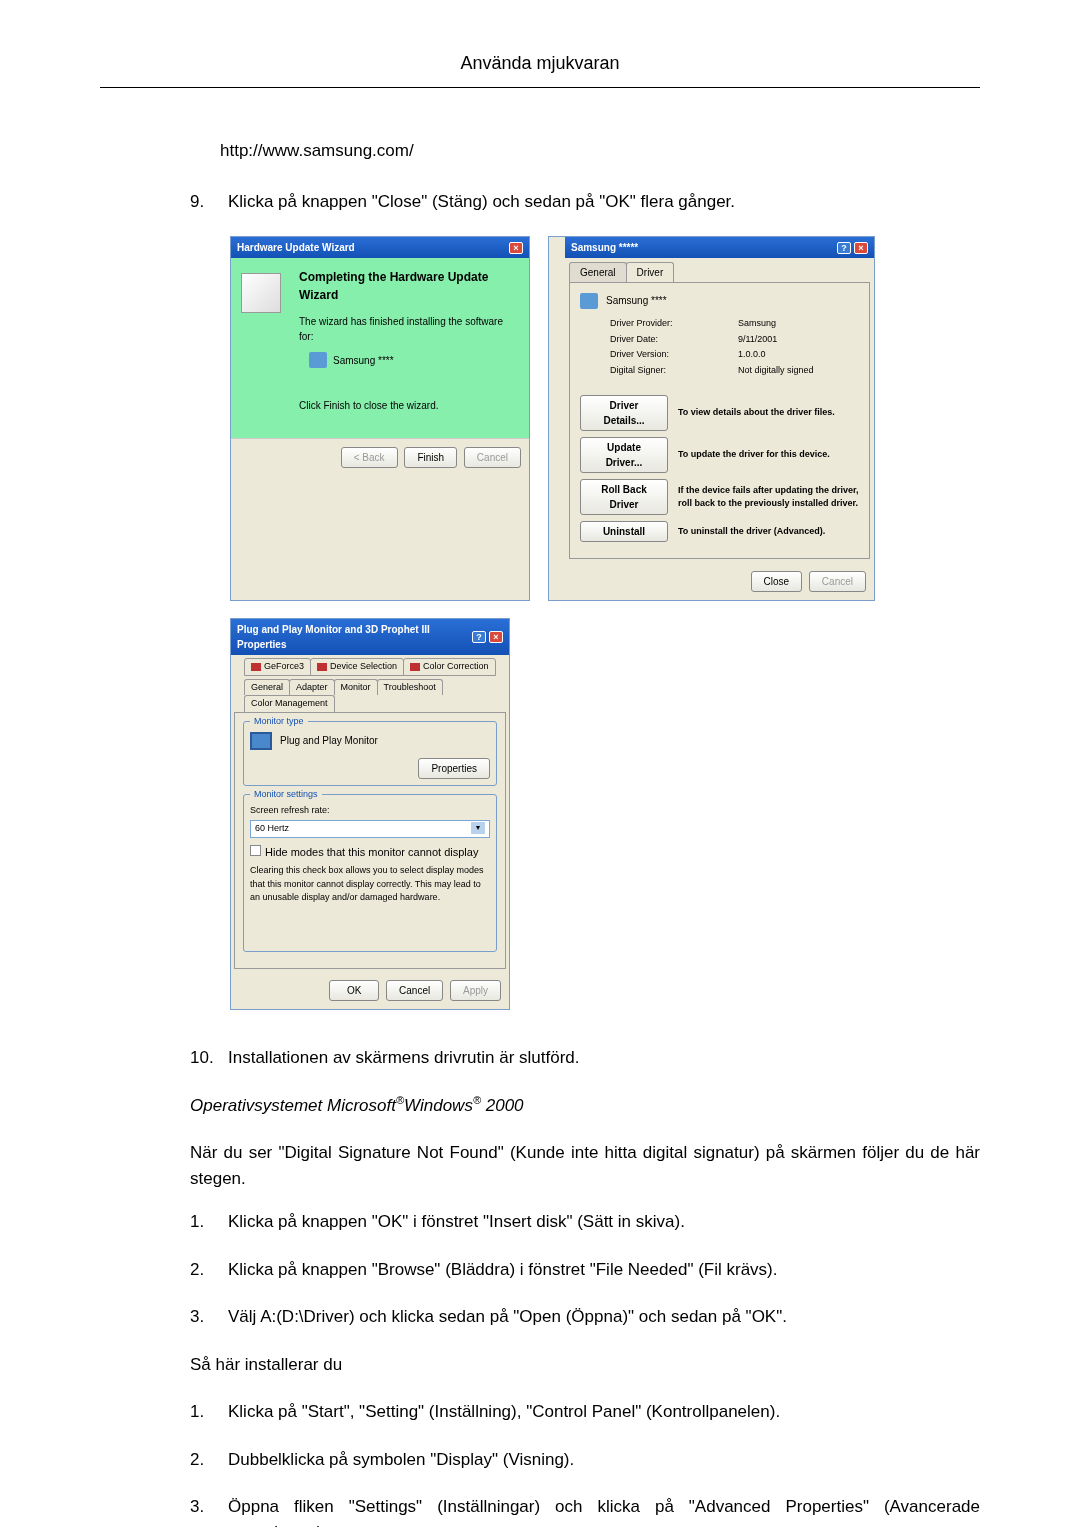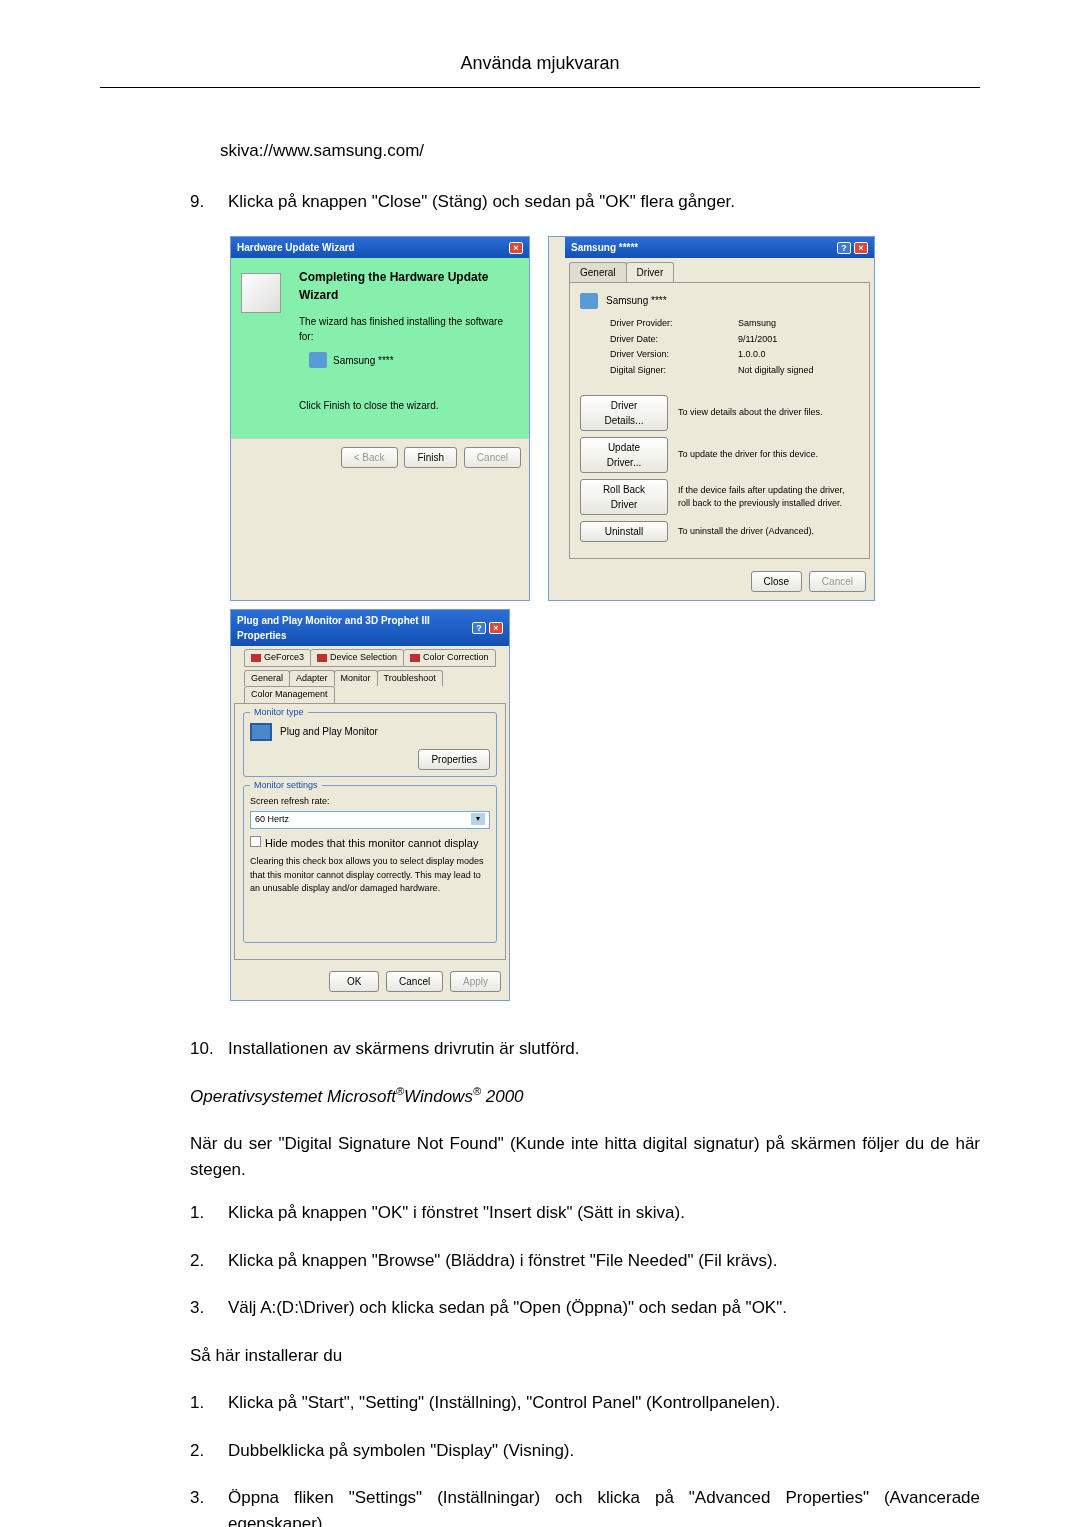--- a/index.html
+++ b/index.html
@@ -42,21 +42,21 @@
     .numbered-item .text {
       flex: 1;
       text-align: justify;
     }
     .screenshots-container {
       margin: 20px 0 35px 130px;
     }
     .row1 {
       display: flex;
       gap: 18px;
-      margin-bottom: 8px;
+      margin-bottom: 17px;
     }
     .dialog {
       border: 1px solid #7a9ecc;
       background: #ece9d8;
       font-family: Tahoma, sans-serif;
       font-size: 10px;
     }
     .dialog-titlebar {
       background: linear-gradient(to bottom, #2a6fd6, #1350b5);
       color: #fff;
@@ -198,20 +198,21 @@
       gap: 48px;
     }
     .info-grid .label {
       width: 80px;
     }
     .btn-row {
       display: flex;
       align-items: center;
       gap: 10px;
       margin: 6px 0;
+      font-weight: bold;
     }
     .btn-row .btn {
       width: 88px;
       margin-left: 0;
     }
     .btn-row .desc {
       font-size: 9px;
       flex: 1;
     }
     .dialog-footer {
@@ -339,21 +340,21 @@
     sup {
       font-size: 11px;
     }
   </style>
 </head>
 <body>
 
 <div class="header-title">Använda mjukvaran</div>
 <hr class="top-rule">
 
-<div class="url-line">skiva://www.samsung.com/</div>
+<div class="url-line">http://www.samsung.com/</div>
 
 <div class="numbered-item">
   <div class="num">9.</div>
   <div class="text">Klicka på knappen "Close" (Stäng) och sedan på "OK" flera gånger.</div>
 </div>
 
 <div class="screenshots-container">
   <div class="row1">
 
     <div class="dialog wizard">

